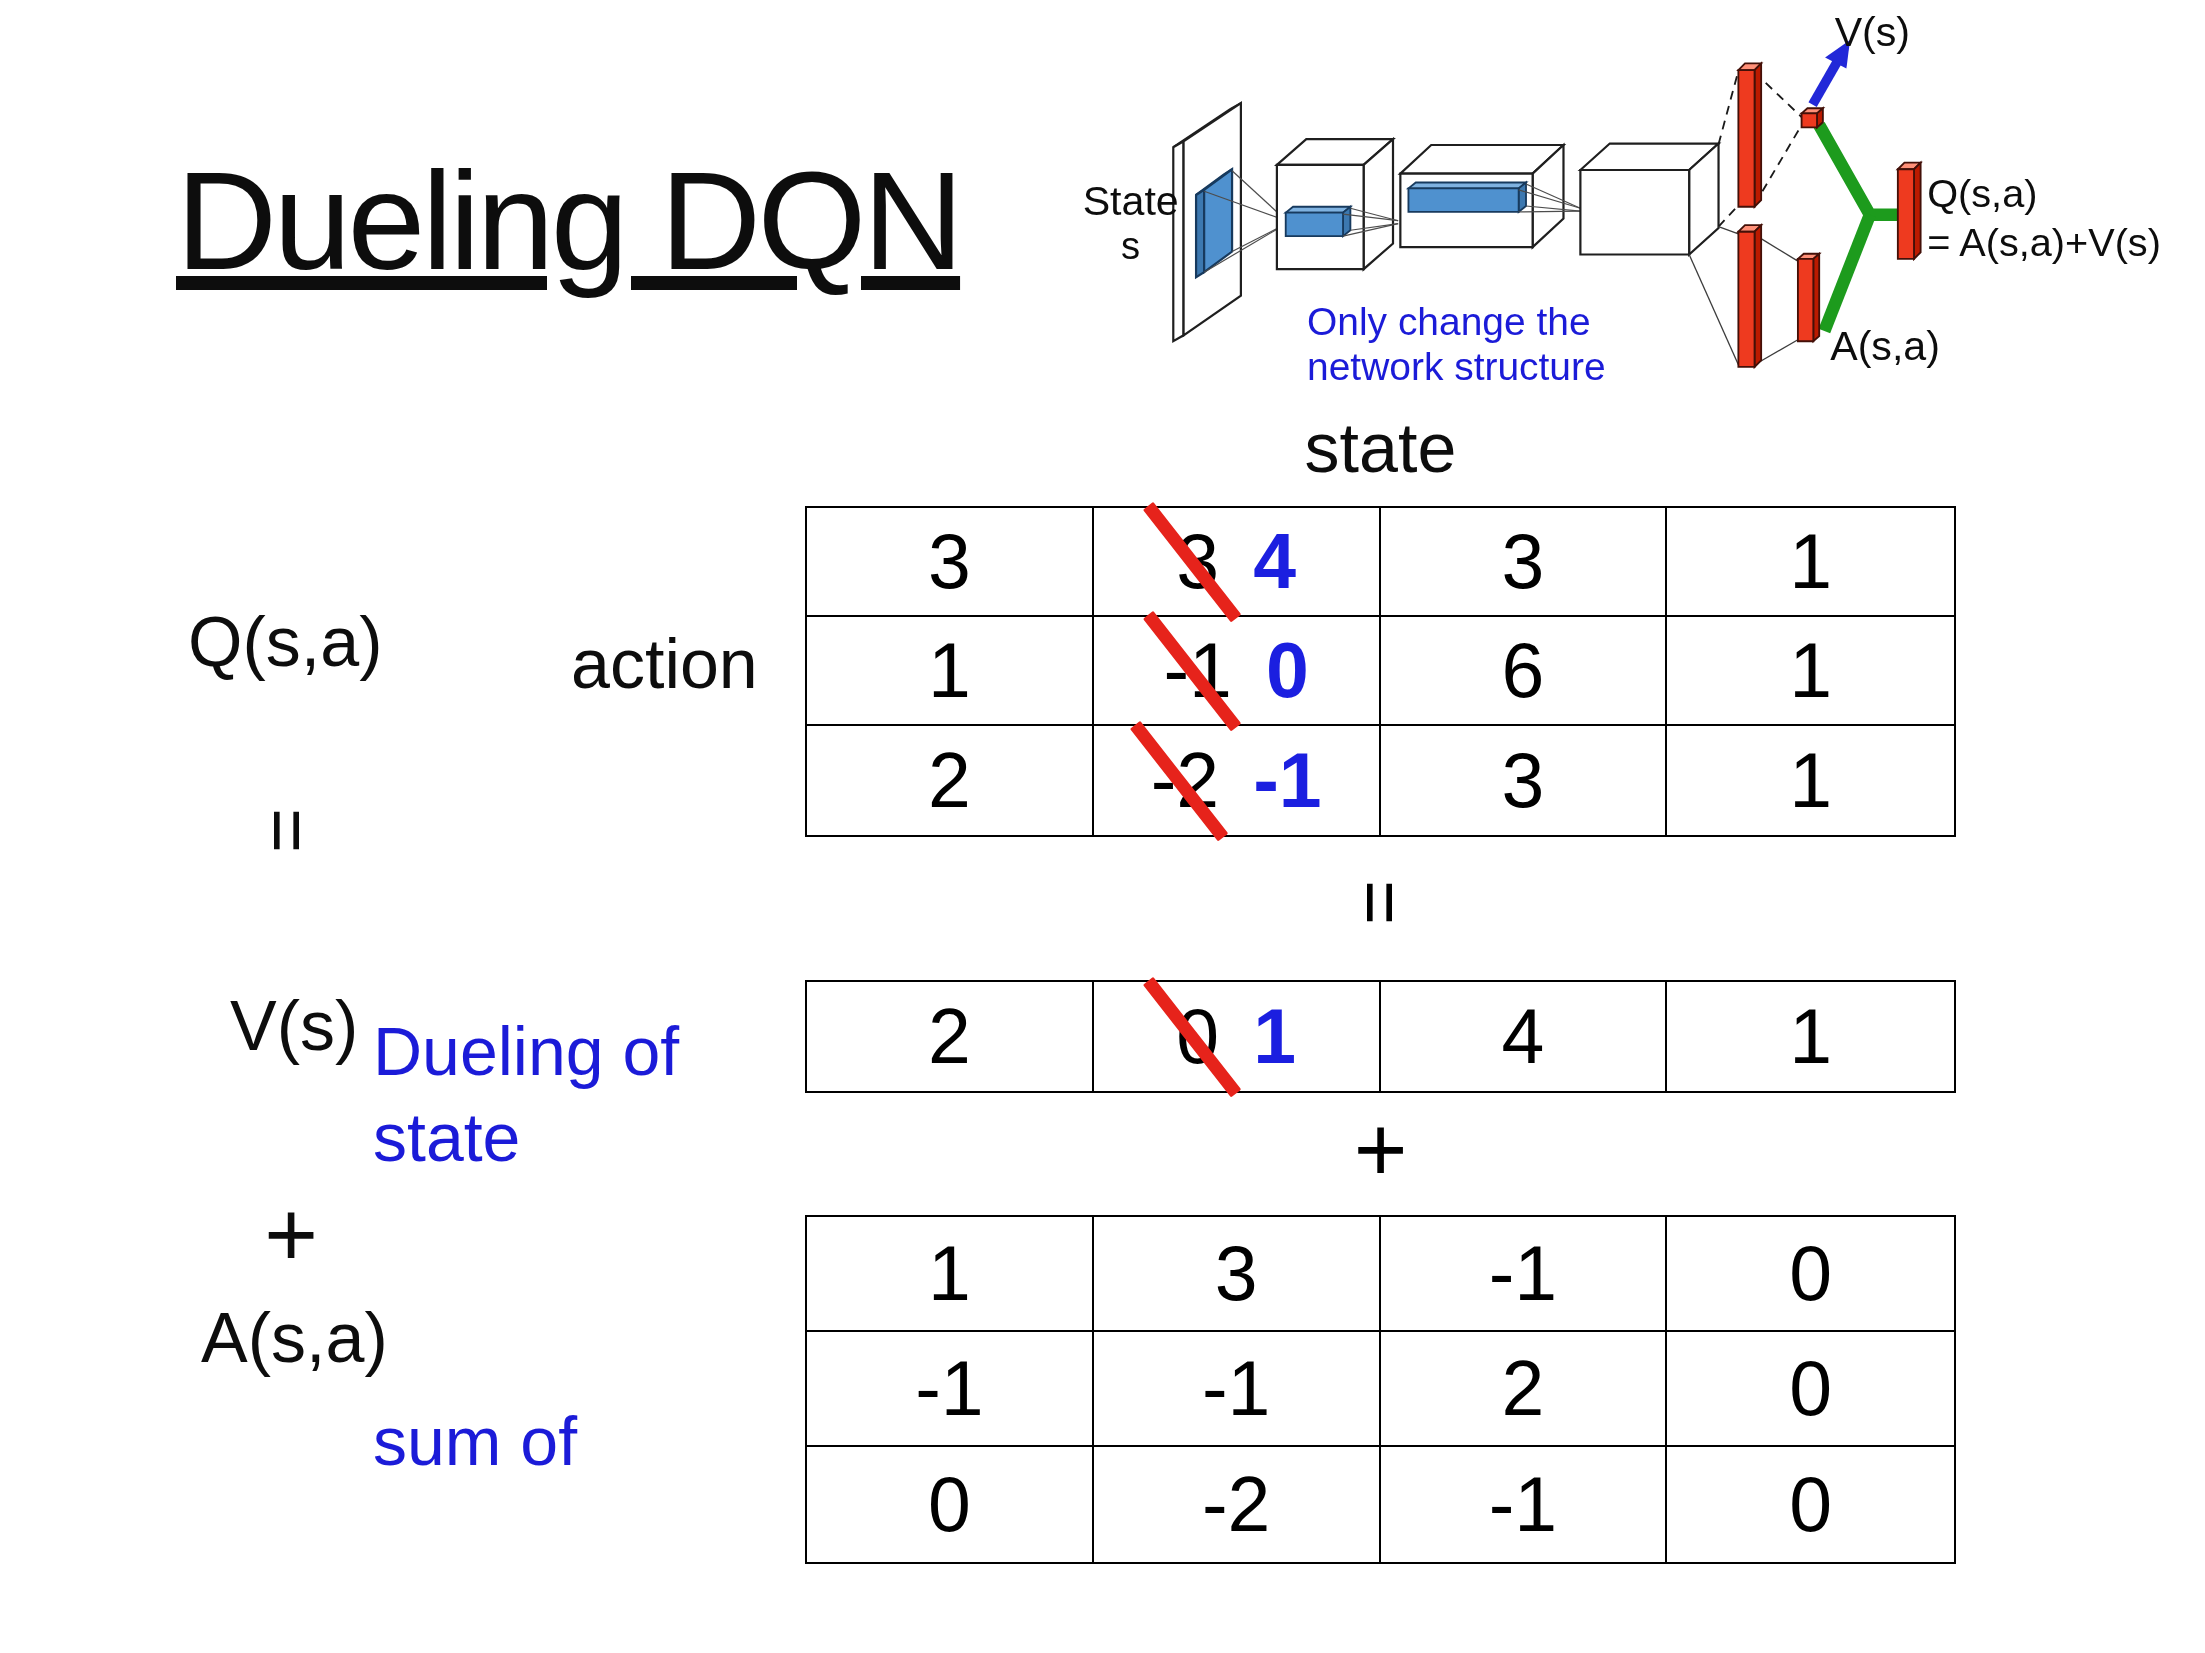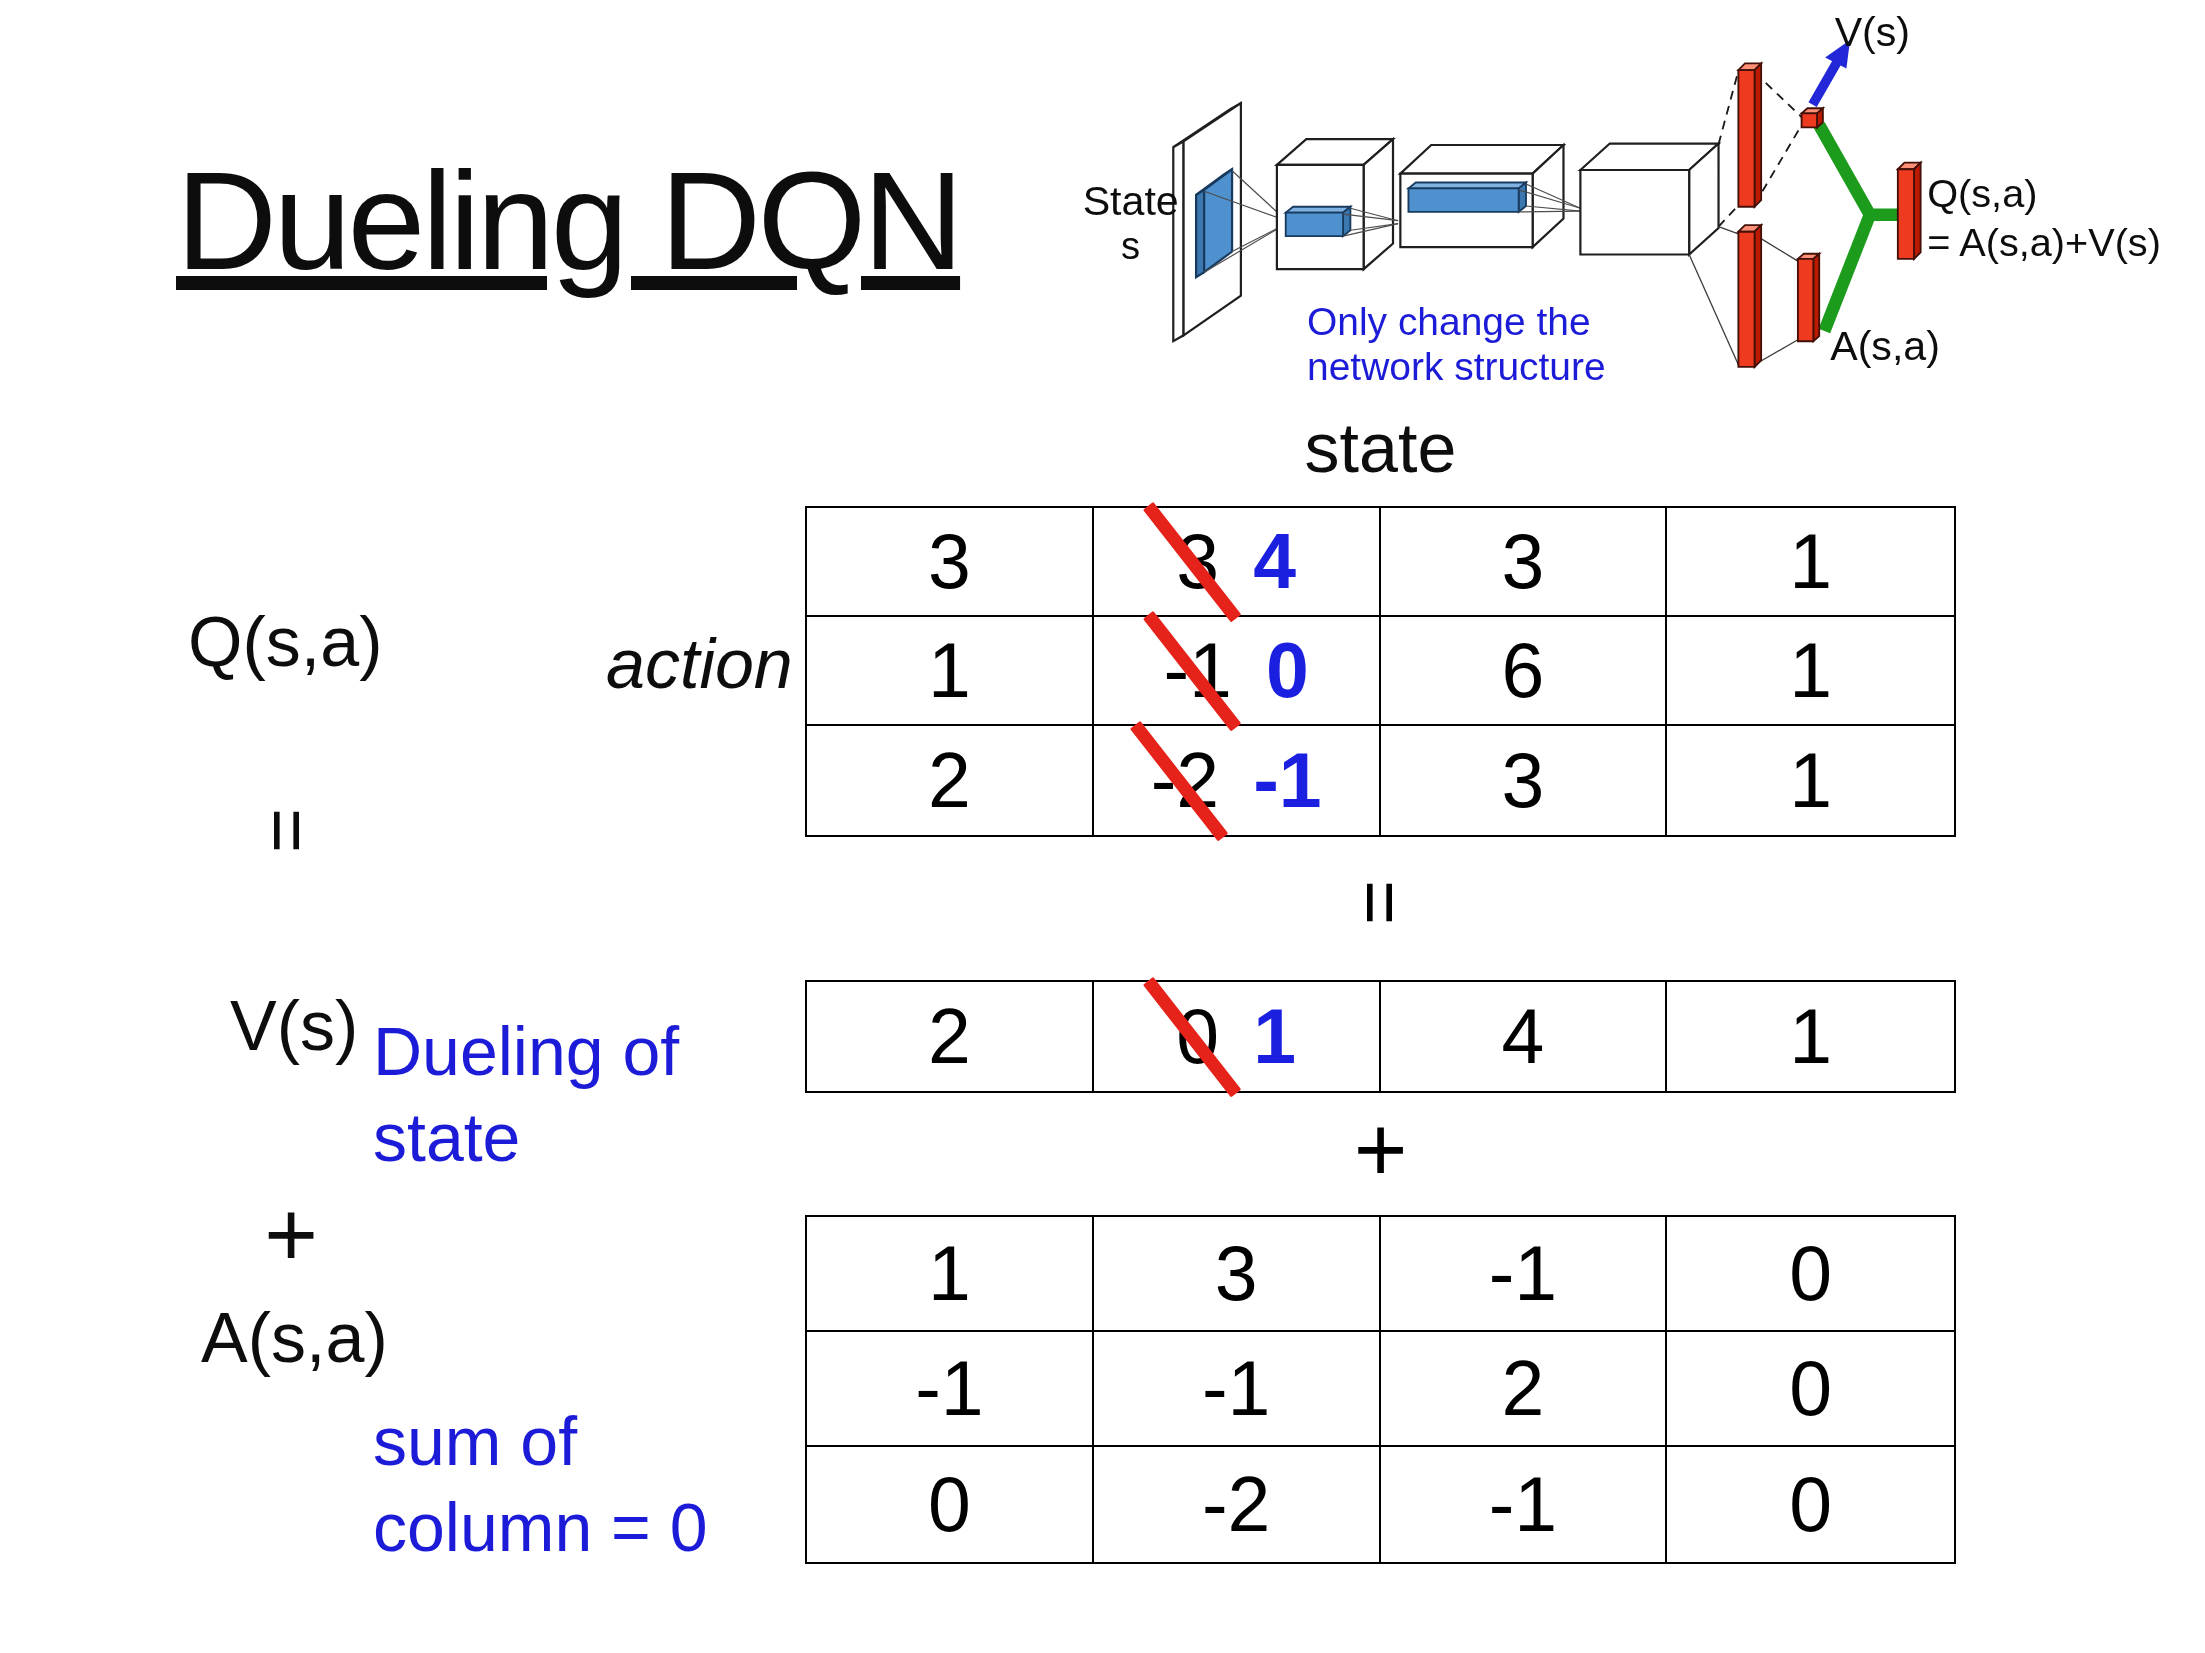--- a/index.html
+++ b/index.html
@@ -162,32 +162,31 @@
     <text x="88" y="352" font-size="52" text-anchor="middle" fill="#0d0d0d">s</text>
     <text x="1046" y="62" font-size="56" fill="#0d0d0d">V(s)</text>
     <text x="1172" y="282" font-size="54" fill="#0d0d0d">Q(s,a)</text>
     <text x="1172" y="348" font-size="54" fill="#0d0d0d">= A(s,a)+V(s)</text>
     <text x="1040" y="490" font-size="56" fill="#0d0d0d">A(s,a)</text>
     <text x="328" y="455" font-size="53" fill="#1b1bd8">Only change the</text>
     <text x="328" y="517" font-size="53" fill="#1b1bd8">network structure</text>
   </svg>
 
   <div class="abs lbl95" style="left:188px;top:607px;">Q(s,a)</div>
-  <div class="abs lbl95" style="left:606px;top:629px;font-style:italic;">action</div>
+  <div class="abs lbl95" style="left:571px;top:629px;">action</div>
   <div class="abs veq" style="left:243px;top:792px;"><span class="rot90">=</span></div>
   <div class="abs lbl95" style="left:230px;top:991px;">V(s)</div>
   <div class="abs bluenote" style="left:373px;top:1009px;">
     <div>Dueling of</div>
     <div>state</div>
   </div>
   <div class="abs bigplus" style="left:243px;top:1188px;">+</div>
   <div class="abs lbl95" style="left:201px;top:1303px;">A(s,a)</div>
   <div class="abs bluenote" style="left:373px;top:1399px;">
     <div>sum of</div>
-    <div>column = 0</div>
   </div>
 
   <div class="crow lbl95" style="top:413px;">state</div>
   <div class="crow" style="top:864px;font-size:77px;"><span class="rot90">=</span></div>
   <div class="crow" style="top:1103px;font-size:92px;">+</div>
 
   <div class="mtable qtable" style="top:506px;">
     <div class="cell">
         <span>3</span>
       </div>

